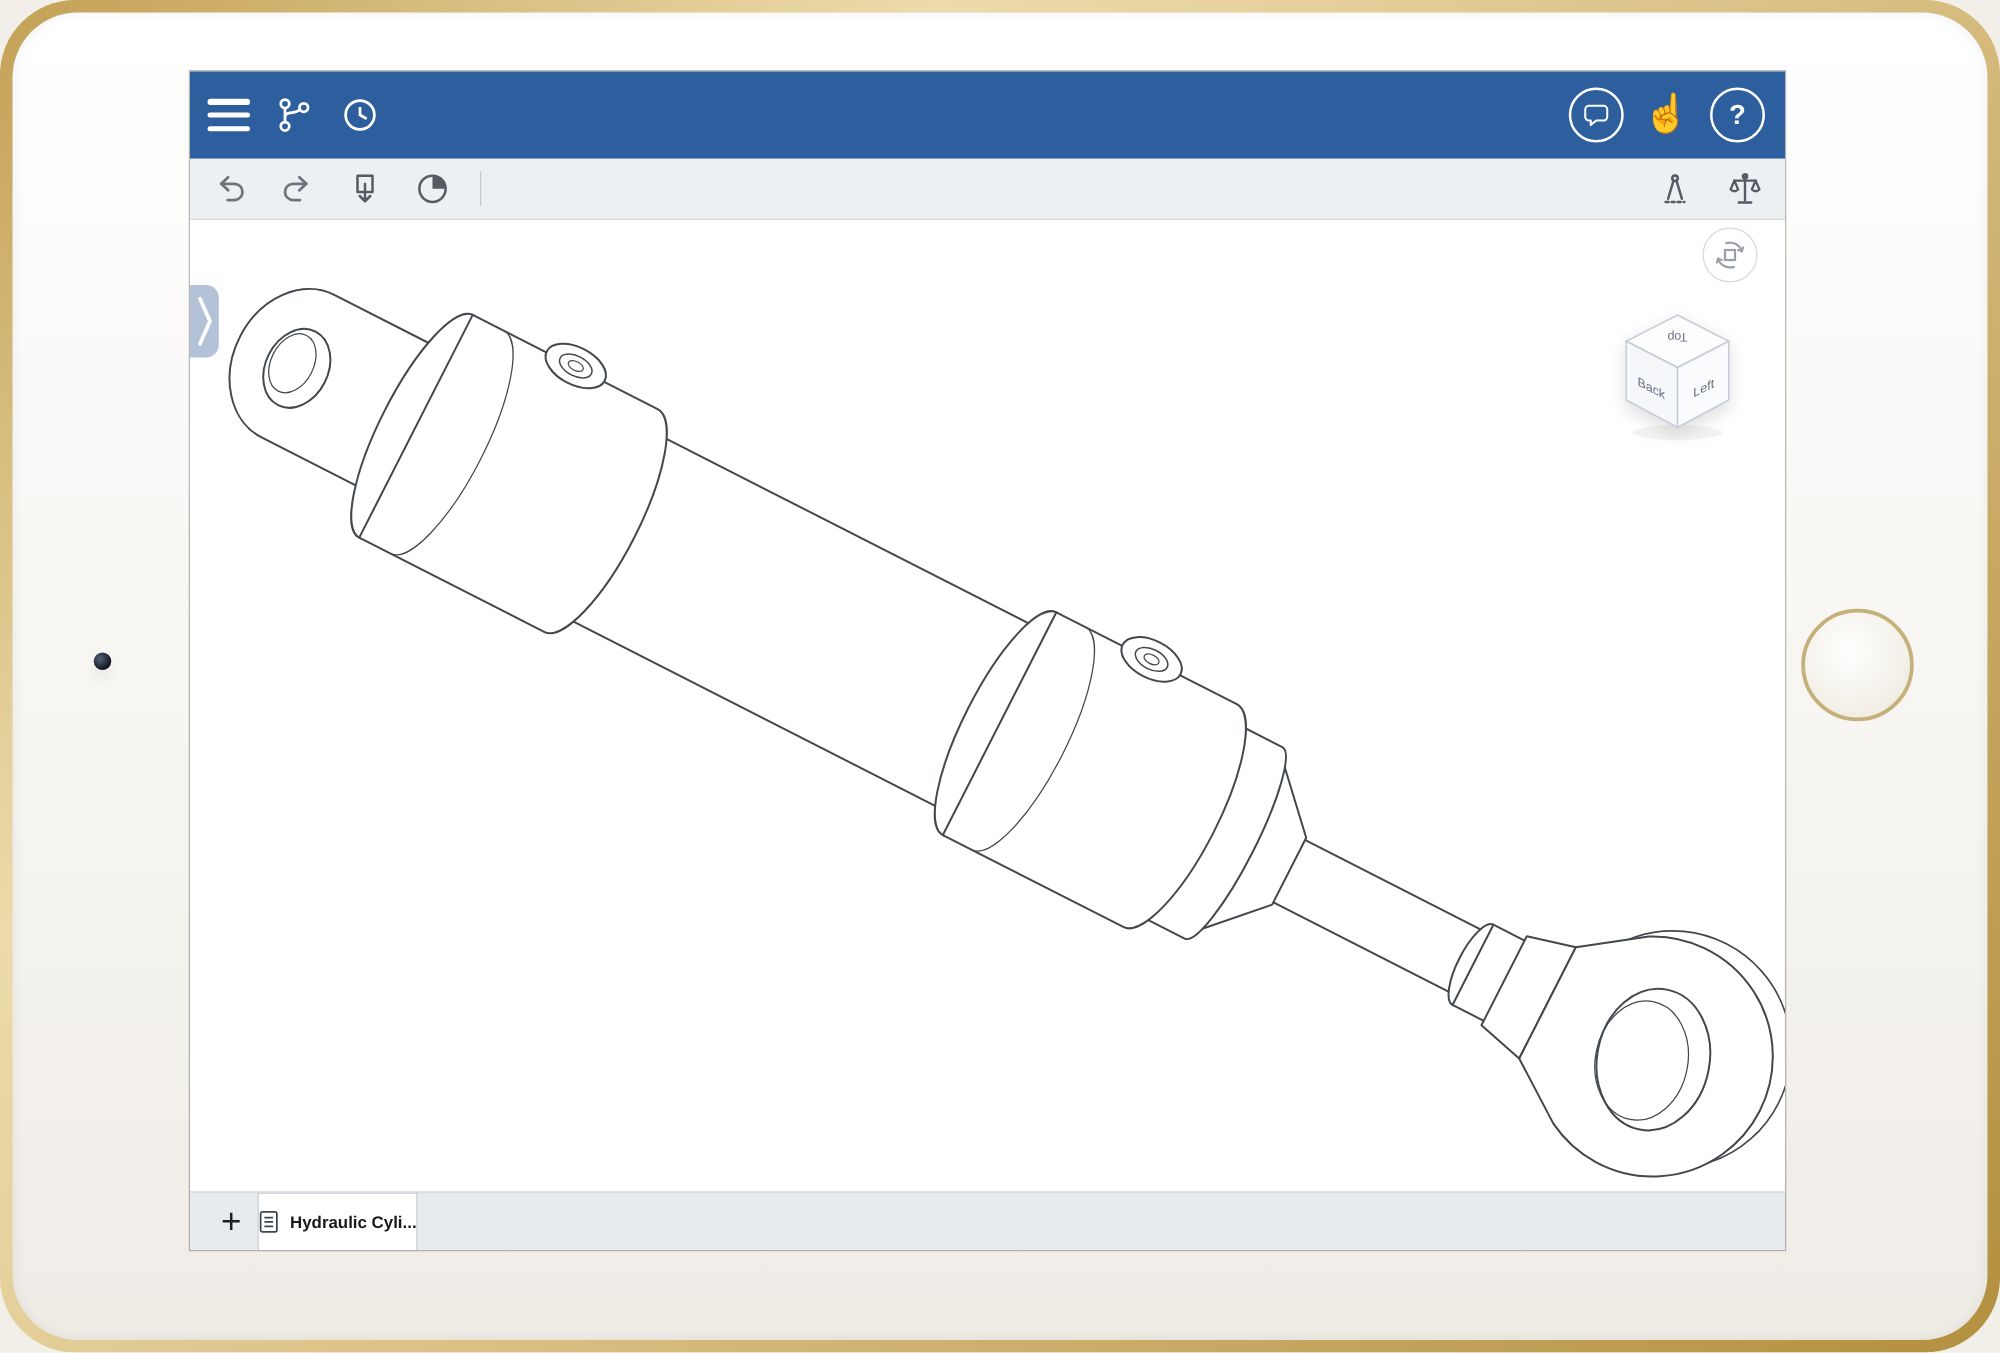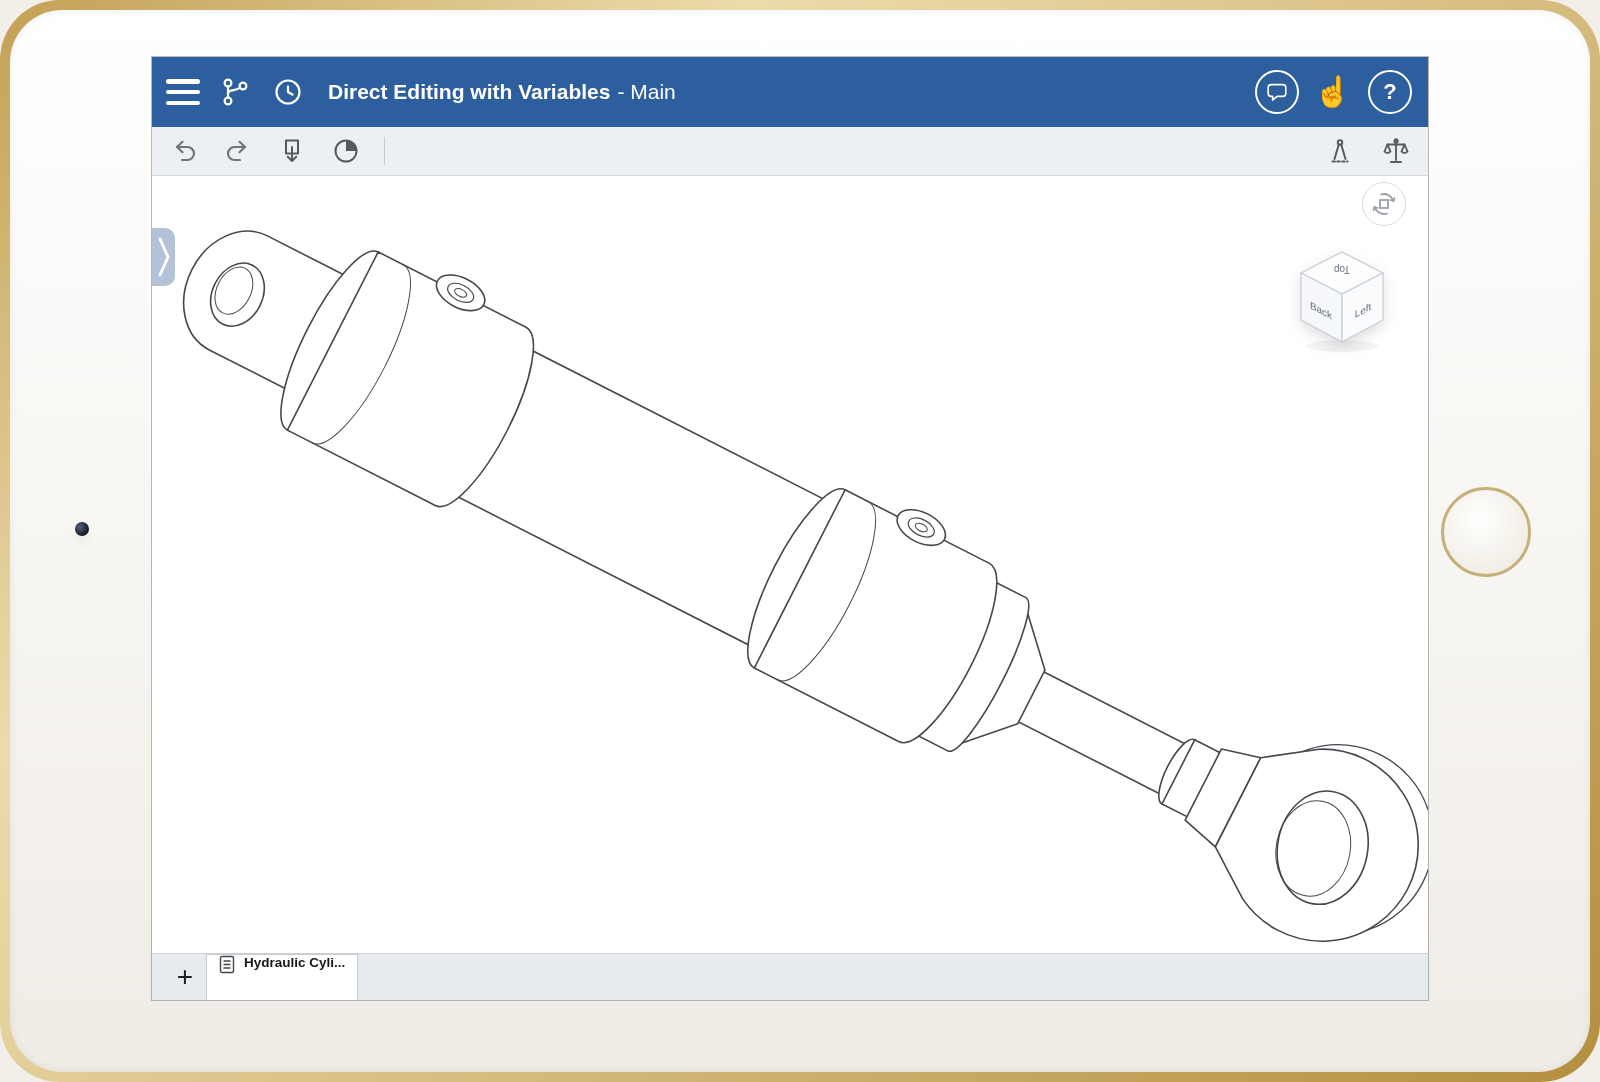--- a/index.html
+++ b/index.html
@@ -39,21 +39,21 @@
   .canvas{position:relative;flex:1;background:#ffffff;overflow:hidden;}
   .model-svg{position:absolute;left:0;top:0;}
   .panel-tab{position:absolute;left:0;top:52px;width:23px;height:58px;background:#b3c2d6;
     border-radius:0 10px 10px 0;display:flex;align-items:center;justify-content:center;cursor:pointer;}
   .rotate-btn{position:absolute;right:22px;top:6px;width:42px;height:42px;border-radius:50%;
     border:1.5px solid #d7dadd;background:#fff;display:flex;align-items:center;justify-content:center;}
   .viewcube{position:absolute;right:26px;top:62px;width:120px;height:120px;filter:drop-shadow(0 5px 7px rgba(0,0,0,.13));}
   
   .tabbar{height:46px;background:#e8ebee;border-top:1px solid #ccd1d6;display:flex;align-items:stretch;padding-left:12px;flex:none;}
   .add-tab{width:42px;display:flex;align-items:center;justify-content:center;font-size:28px;font-weight:300;color:#1b1f23;cursor:pointer;}
-  .doc-tab{display:flex;align-items:flex-start;gap:9px;padding:0 12px;border:1px solid #d0d5d9;border-bottom:none;
+  .doc-tab{display:flex;align-items:center;gap:9px;padding:0 0;border:1px solid #d0d5d9;border-bottom:none;
     background:#eef0f2;color:#565d64;font-size:13.5px;cursor:pointer;margin-right:2px;min-width:110px;}
   .doc-tab.active{background:#ffffff;color:#17191c;font-weight:700;border-color:#c5cacf;}
   svg{display:block;}
 </style>
 </head>
 <body>
 
 <div class="stage">
   <div class="device-outer"></div>
   <div class="device-bezel"></div>
@@ -82,24 +82,20 @@
 
       <div class="icon-btn">
         <svg width="34" height="34" viewBox="0 0 34 34">
           <g stroke="#fff" stroke-width="2.2" fill="none">
             <circle cx="17" cy="17" r="11.5"></circle>
             <path d="M17 10.5 V17 L22.3 20"></path>
           </g>
         </svg>
       </div>
 
-      <div class="title-wrap">
-        <span class="t-main">Direct Editing with Variables</span>
-        <span class="t-sub">- Main</span>
-      </div>
 
       <div class="appbar-right">
         <div class="circle-btn">
           <svg width="22" height="22" viewBox="0 0 30 30">
             <path d="M7 5 h16 a4 4 0 0 1 4 4 v8 a4 4 0 0 1 -4 4 h-8 l-6 5 v-5 h-2 a4 4 0 0 1 -4 -4 v-8 a4 4 0 0 1 4 -4 z" fill="none" stroke="#fff" stroke-width="2.2" stroke-linejoin="round"></path>
           </svg>
         </div>
         <div class="touch-glyph">☝</div>
         <div class="circle-btn help-btn">
           <span>?</span>

